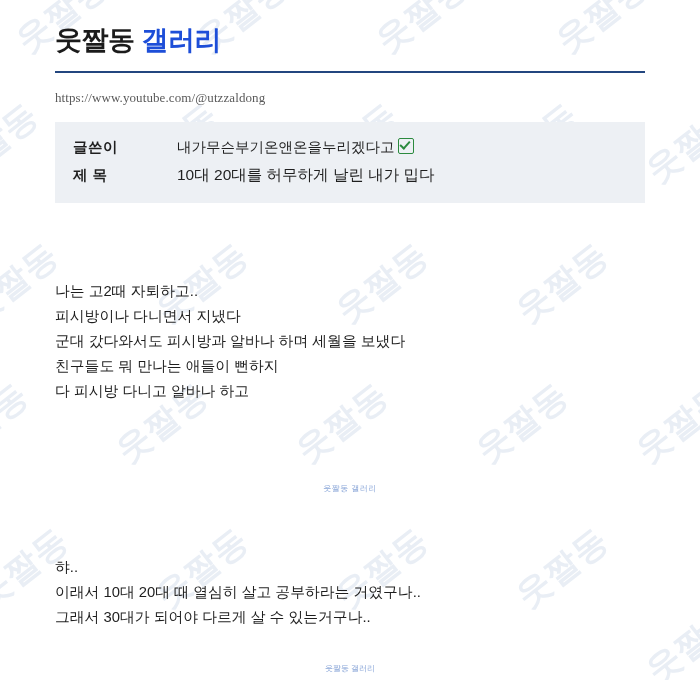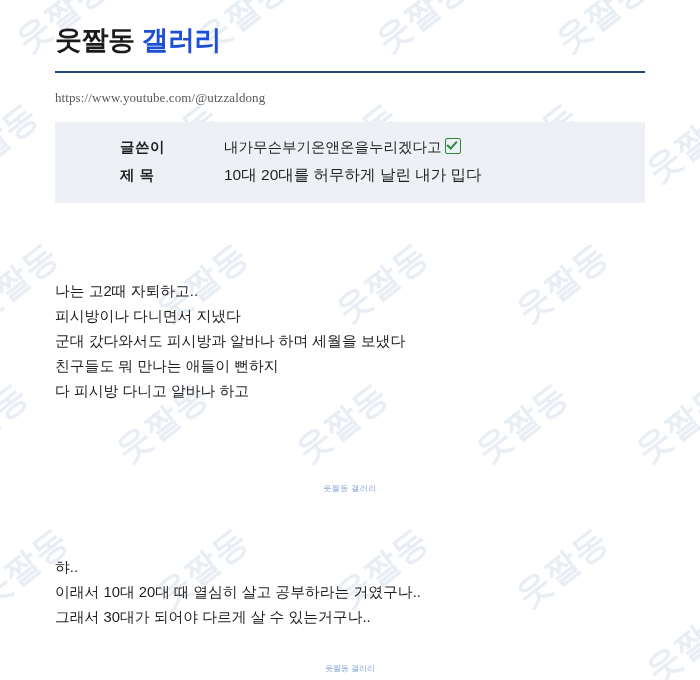--- a/index.html
+++ b/index.html
@@ -79,21 +79,20 @@
     align-items: center;
     padding: 4px 0 4px 18px;
     font-size: 14.5px;
   }
   .meta-label {
     width: 104px;
     flex: 0 0 104px;
     font-weight: bold;
     color: #1f1f1f;
     letter-spacing: 0.5px;
-    margin-left: 47px;
   }
   .meta-value {
     color: #1f1f1f;
     display: flex;
     align-items: flex-start;
     gap: 3px;
   }
   .meta-row.title .meta-value {
     font-size: 15.5px;
   }

